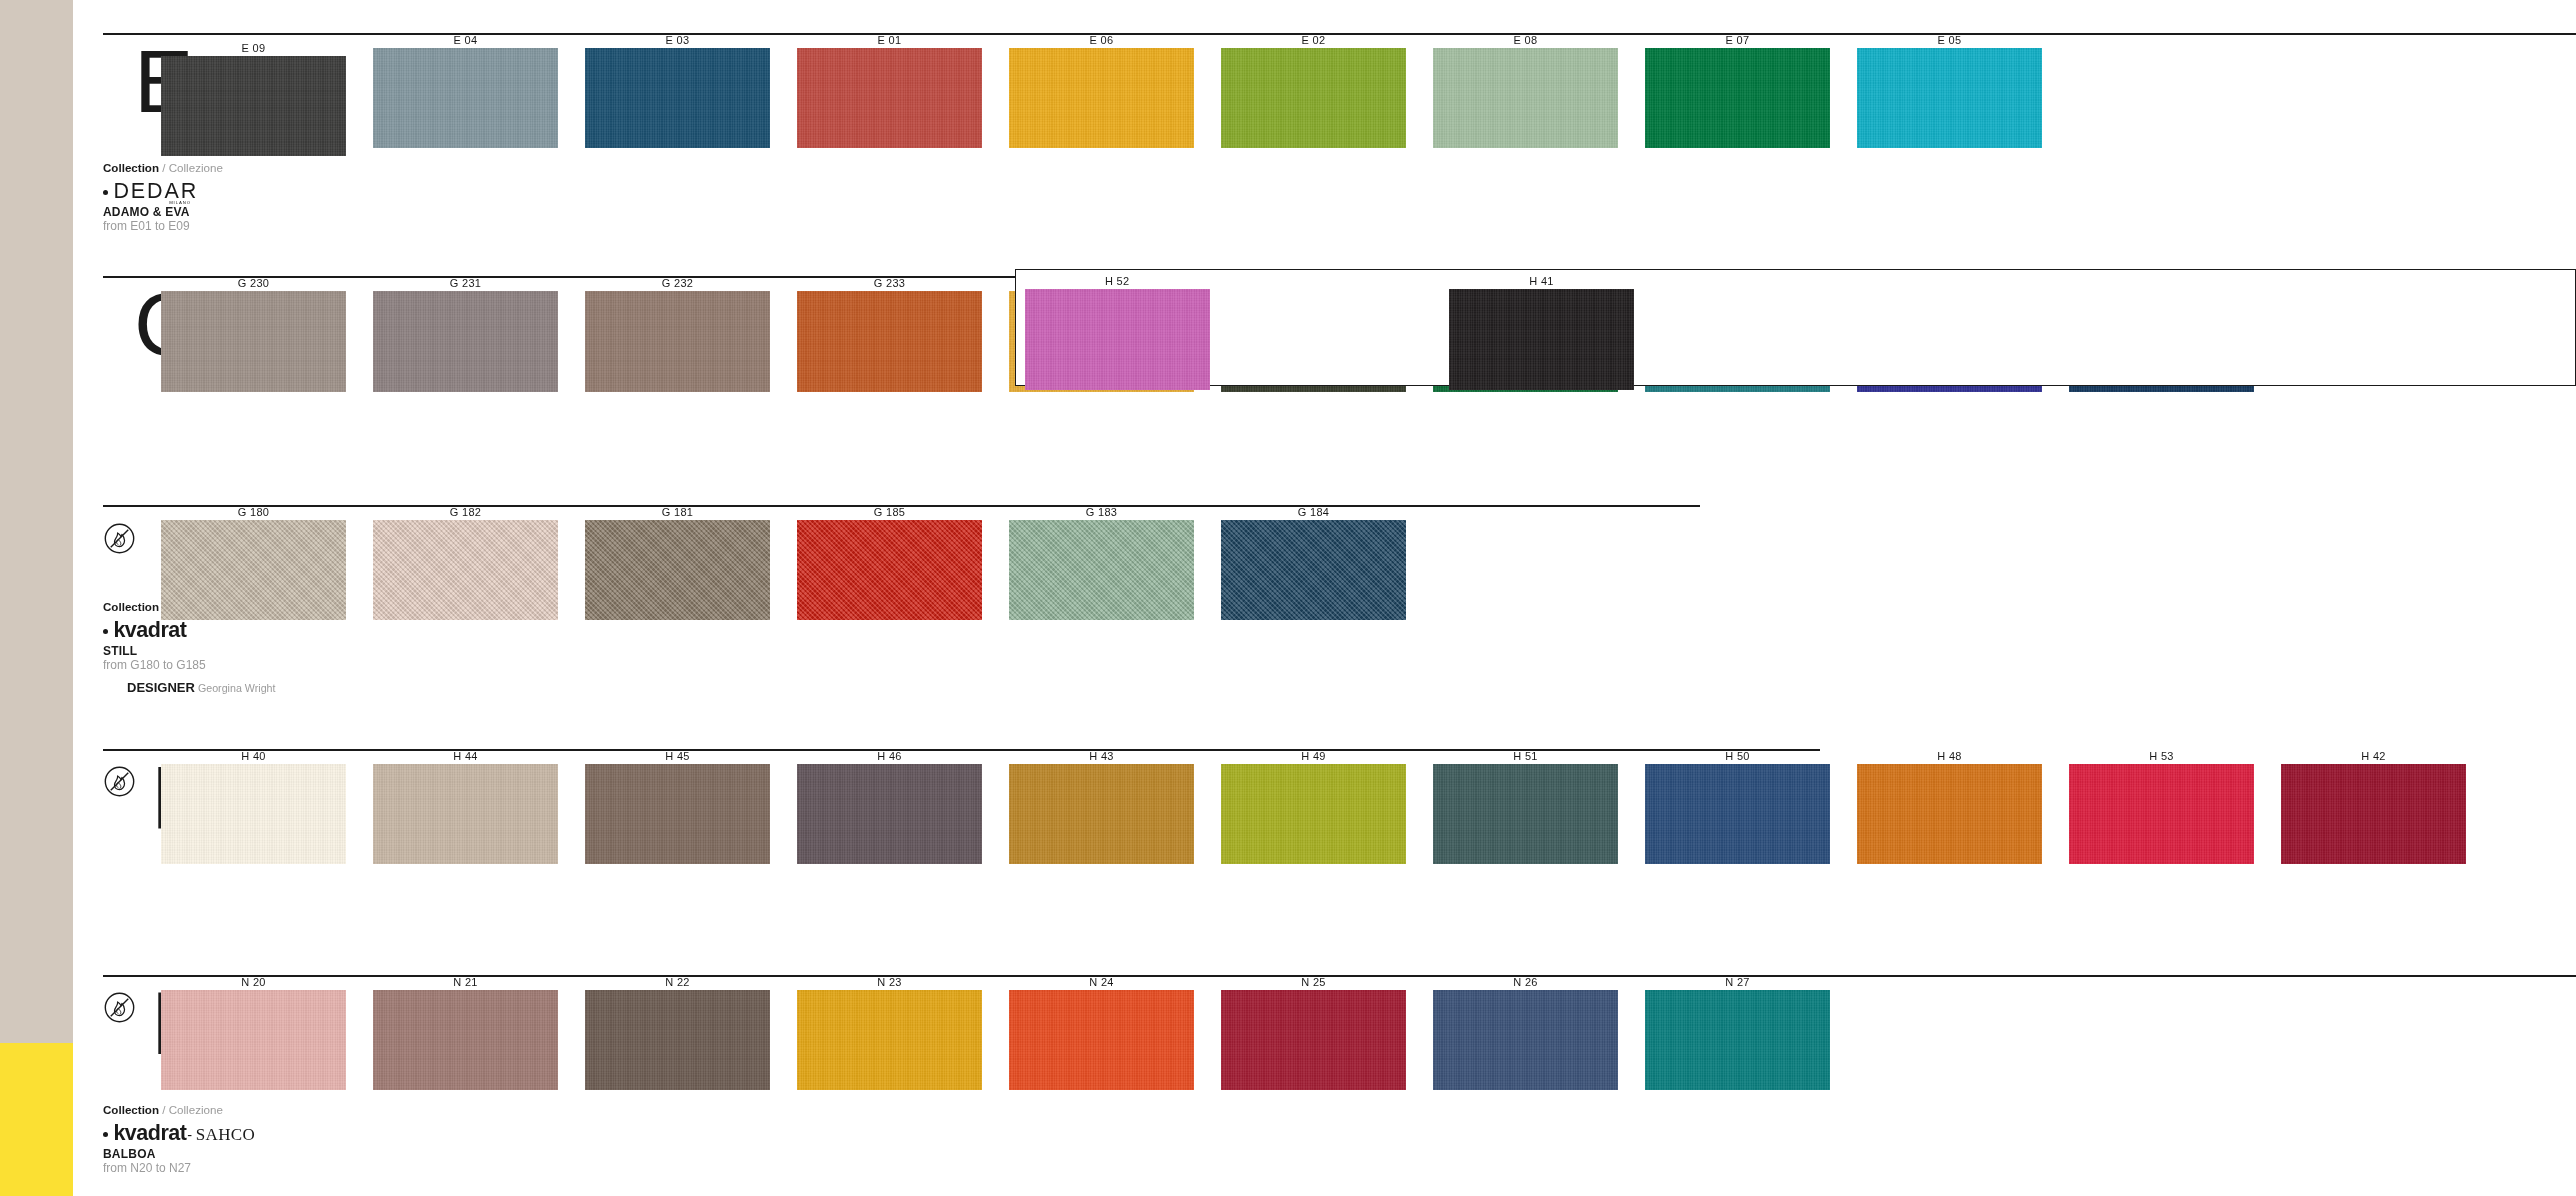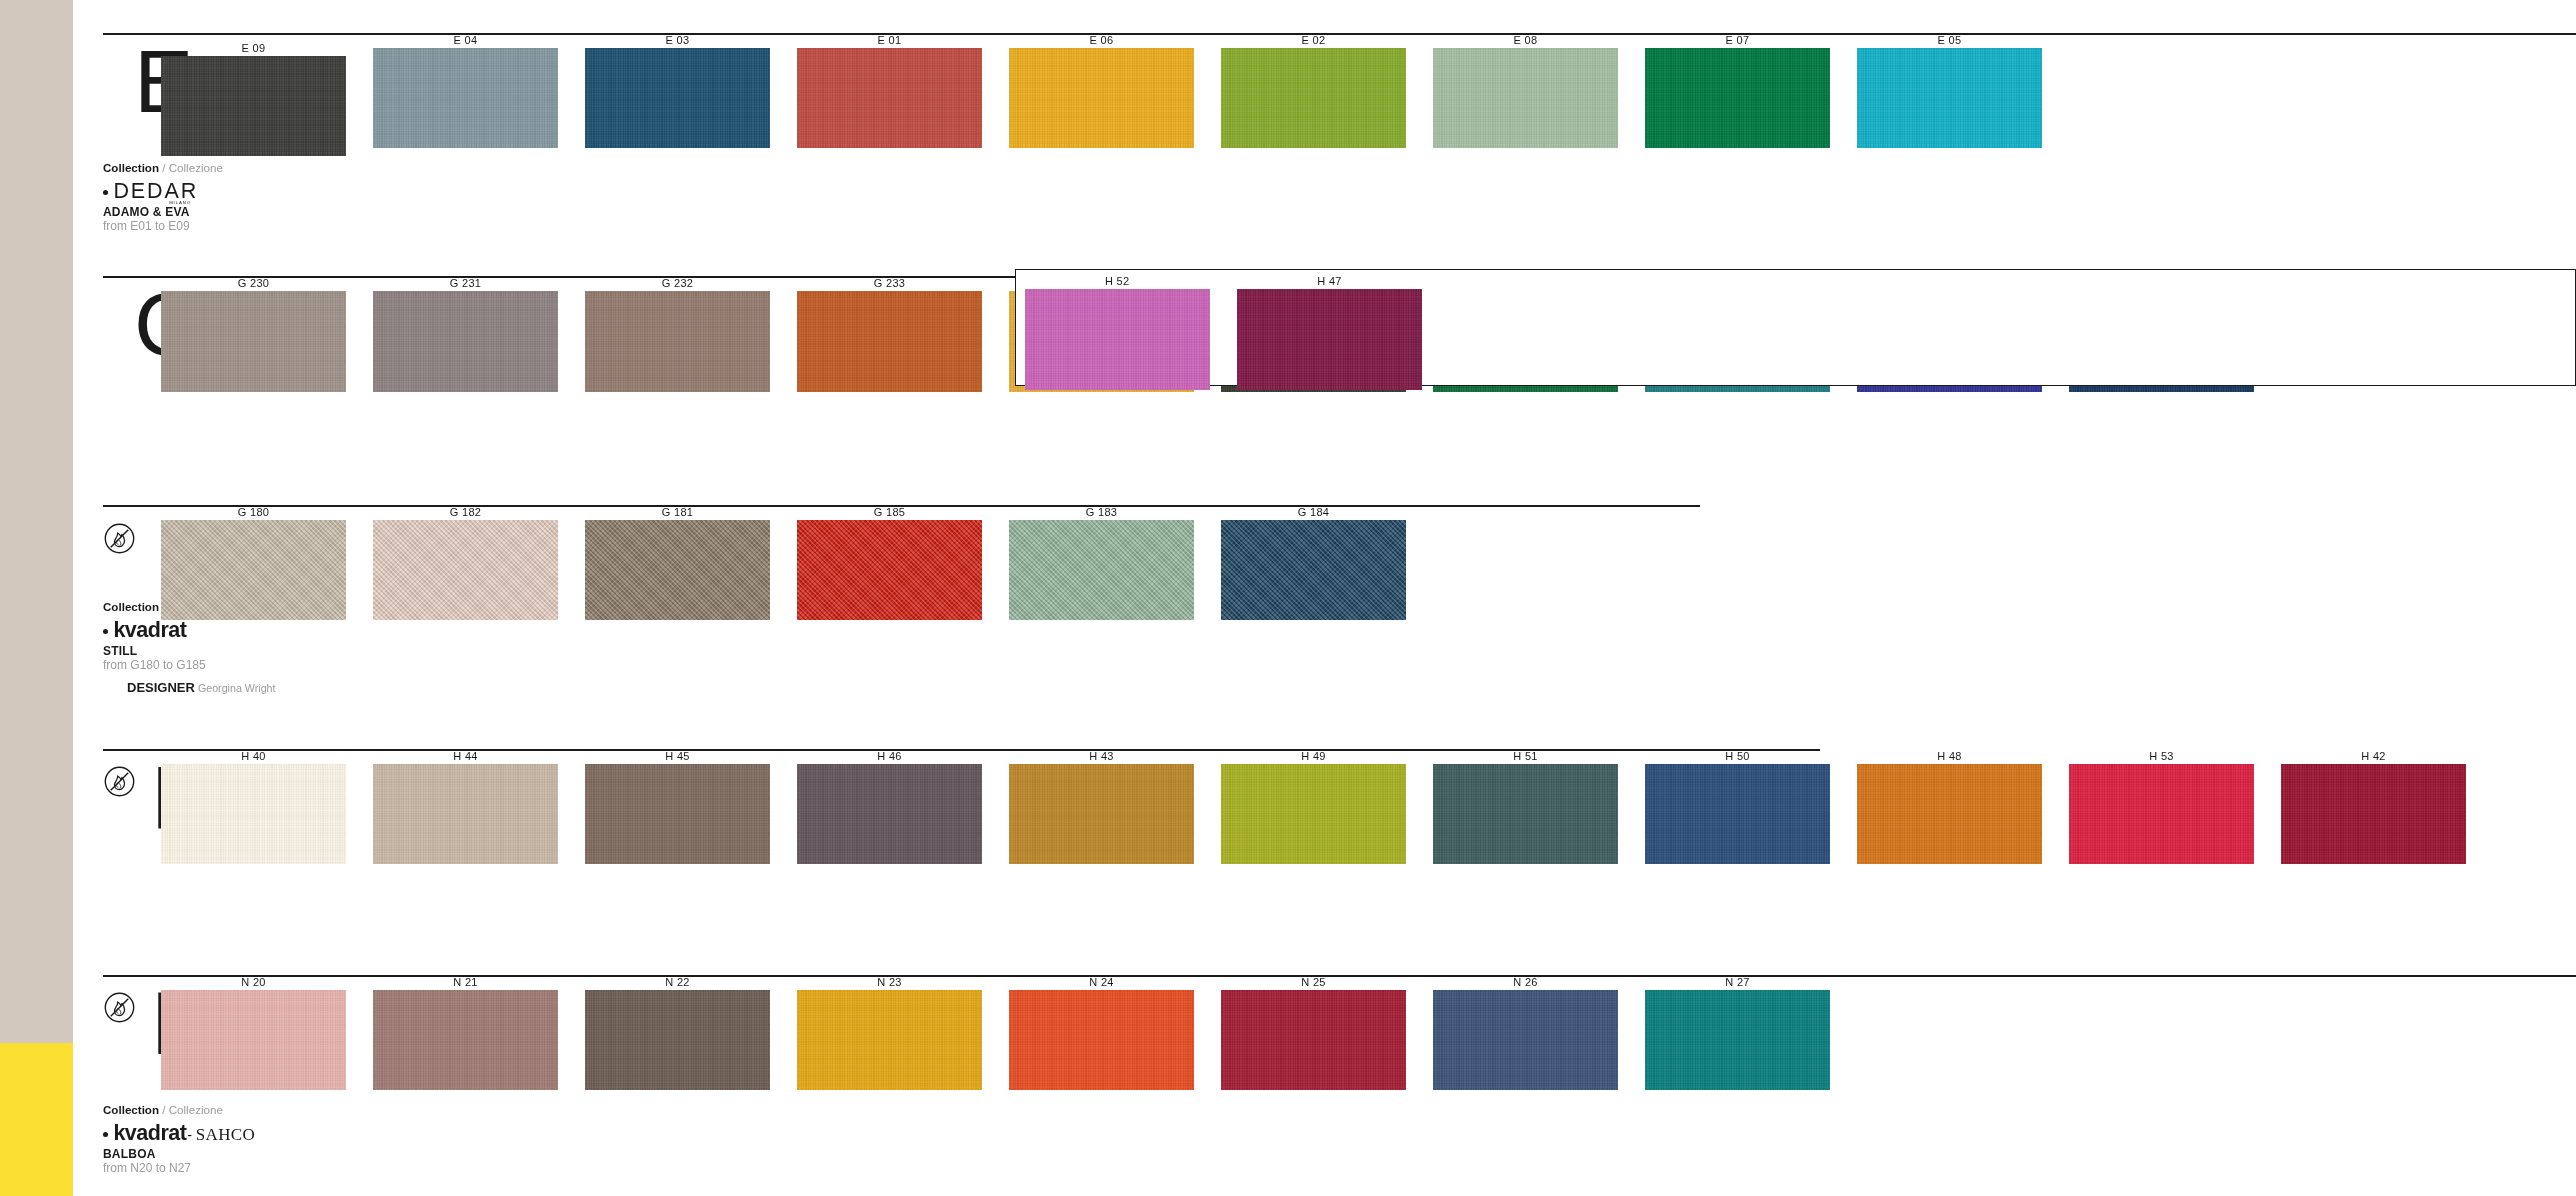--- a/index.html
+++ b/index.html
@@ -460,21 +460,21 @@
         <div class="swatch" style="left:1542px;top:0;">
           <div class="swatch-label">N 27</div>
           <div class="swatch-chip" style="height:100px;background:#0b7d7d;"></div>
         </div>
       </div>
       <div class="inset-box" style="left:1015px;top:269px;width:1561px;height:117px;">
         <div class="swatch" style="left:8.6px;top:4.3px;">
           <div class="swatch-label">H 52</div>
           <div class="swatch-chip" style="height:101px;background:#c963b5;"></div>
         </div>
-        <div class="swatch" style="left:221px;top:4.3px;">
-          <div class="swatch-label">H 47</div>
-          <div class="swatch-chip" style="height:101px;background:#7d1a46;"></div>
+        <div class="swatch" style="left:433px;top:4.3px;">
+          <div class="swatch-label">H 41</div>
+          <div class="swatch-chip" style="height:101px;background:#221f20;"></div>
         </div>
       </div>
     </div>
 
 </div>
 
 
 </body></html>

